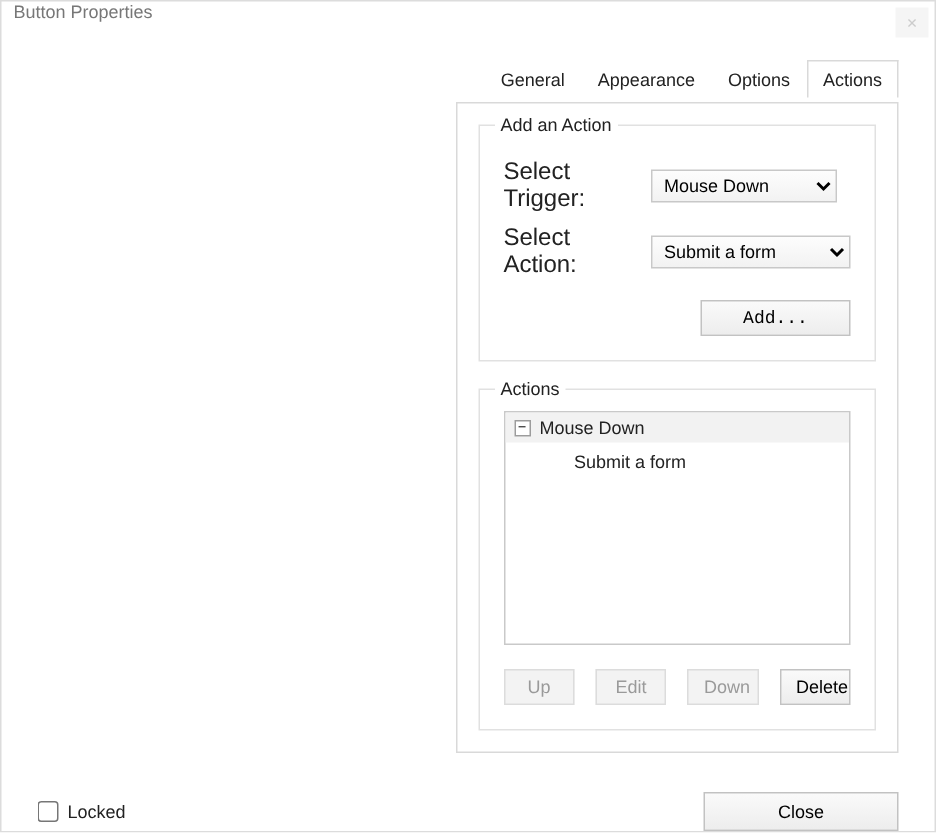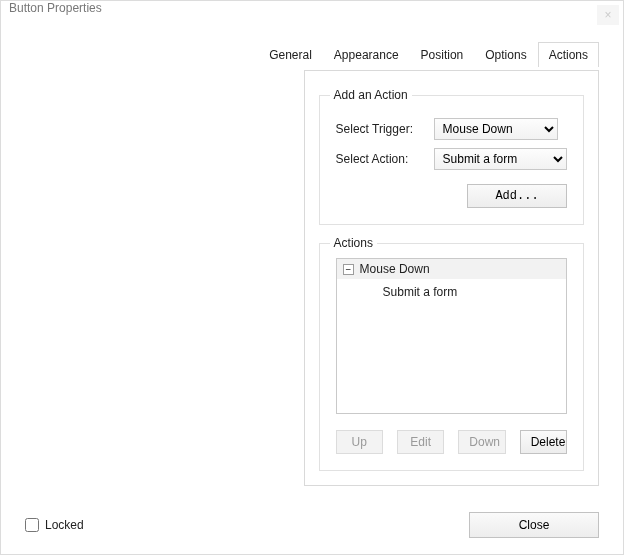--- a/index.html
+++ b/index.html
@@ -76,21 +76,21 @@
     background: #fff;
     padding: 12px 14px 14px 14px;
     margin-top: 0;
     flex: 0 0 auto;
   }
 
   
   .fieldset {
     border: 1px solid #e1e1e1;
     padding: 14px 16px 16px 16px;
-    margin-top: 12px;
+    margin-top: 2px;
     position: relative;
   }
   .fieldset + .fieldset { margin-top: 18px; }
   .legend {
     position: absolute;
     top: -8px;
     left: 10px;
     background: #fff;
     padding: 0 4px;
     font-size: 12px;
@@ -100,21 +100,21 @@
   .form-row {
     display: flex;
     align-items: center;
     gap: 10px;
     margin-top: 8px;
   }
   .form-row:first-child { margin-top: 2px; }
   .form-label {
     width: 88px;
     text-align: left;
-    font-size: 12px;
+    font-size: 16px;
     color: #222;
   }
   select.combo {
     height: 22px;
     border: 1px solid #c8c8c8;
     background: linear-gradient(#fdfdfd,#f2f2f2);
     font: inherit;
     padding: 1px 4px;
   }
   .combo.trigger { width: 124px; }
@@ -205,21 +205,20 @@
   <div class="titlebar">
     <span>Button Properties</span>
     <span class="close-x">×</span>
   </div>
 
   <div class="content">
 
     <div class="tabstrip">
       <div class="tab">General</div>
       <div class="tab">Appearance</div>
-      <div class="tab">Position</div>
       <div class="tab">Options</div>
       <div class="tab active">Actions</div>
     </div>
 
     <div class="tabpanel">
 
       <div class="fieldset">
         <span class="legend">Add an Action</span>
 
         <div class="form-row">

